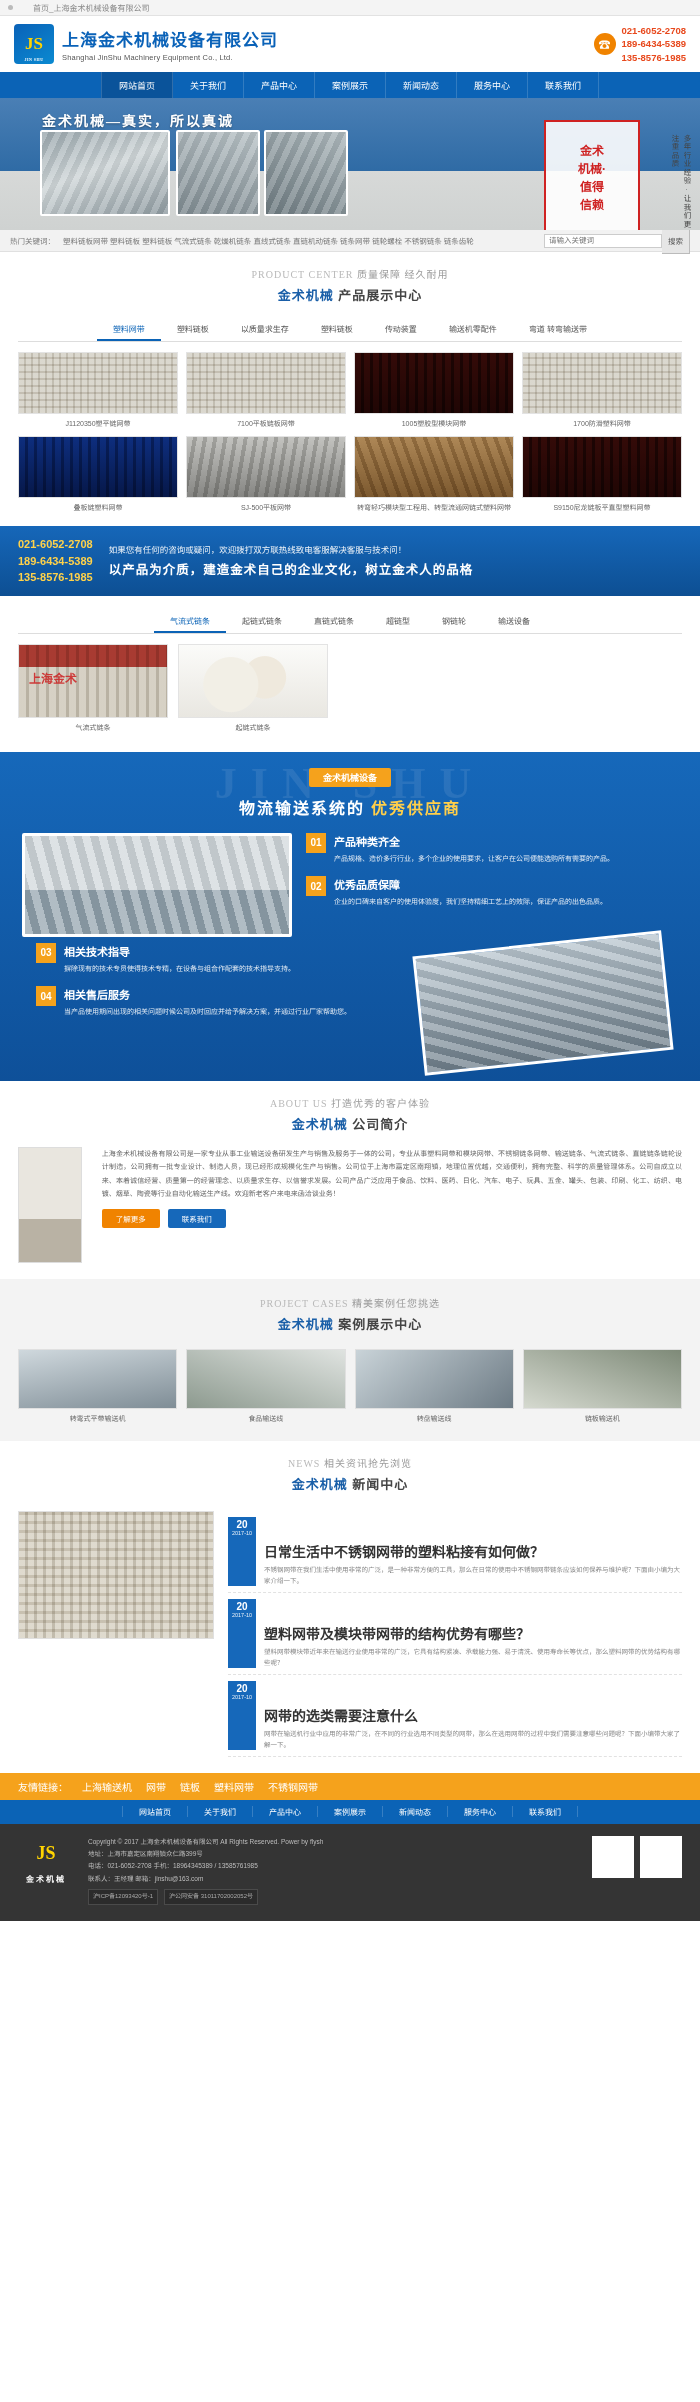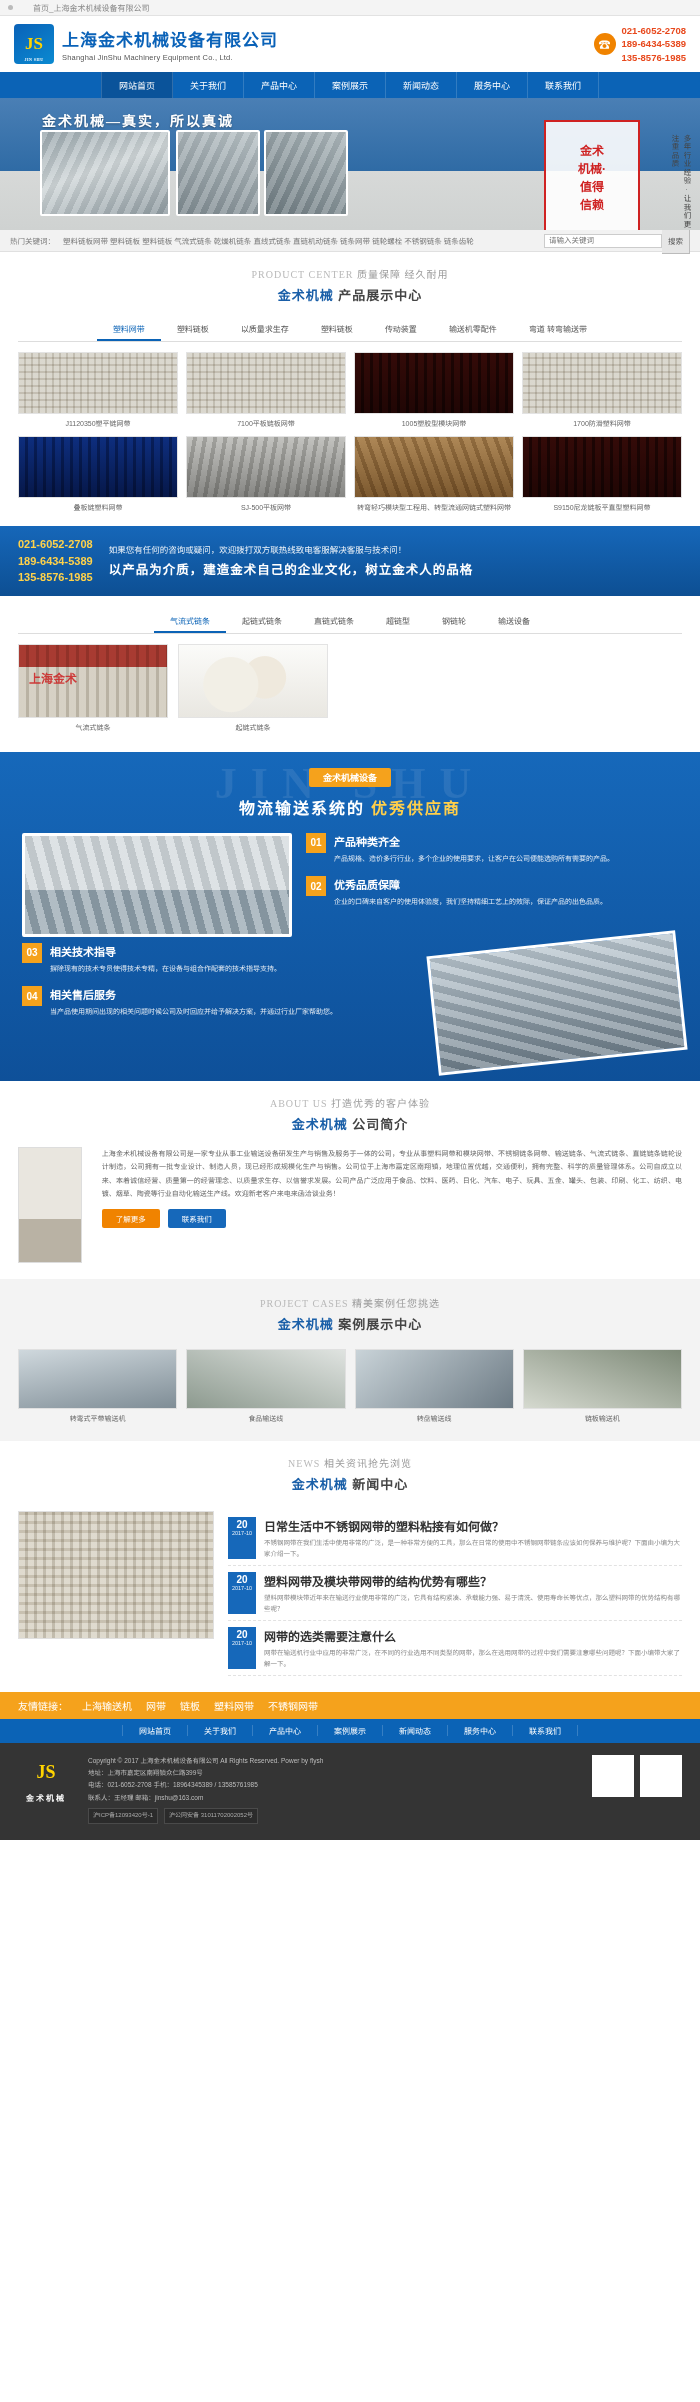--- a/index.html
+++ b/index.html
@@ -295,21 +295,21 @@
   }
   .adv-items { flex: 1; }
   .adv-item { display: flex; gap: 8px; margin-bottom: 12px; }
   .adv-item .num {
     width: 20px; height: 20px; background: #f5a21c; color: #fff;
     font-size: 10px; font-weight: bold; display: flex;
     align-items: center; justify-content: center; flex: none;
   }
   .adv-item .t { font-size: 11px; font-weight: bold; margin-bottom: 4px; }
   .adv-item .d { font-size: 7px; line-height: 1.7; opacity: .88; }
-  .adv-row2 { display: flex; gap: 14px; padding: 6px 18px 18px; align-items: flex-start; }
+  .adv-row2 { display: flex; gap: 14px; padding: 6px 32px 18px; align-items: flex-start; }
   .adv-photo2 {
     width: 250px; height: 120px; border: 3px solid #fff; transform: rotate(-6deg);
     background:
       linear-gradient(180deg,#b9c6cf,#6f7f8b),
       repeating-linear-gradient(20deg, rgba(255,255,255,.25) 0 7px, rgba(0,0,0,.08) 7px 14px);
     background-blend-mode: overlay;
   }
 
   
   .about { padding: 0 18px 16px; }
@@ -349,21 +349,21 @@
     background-blend-mode: multiply;
   }
   .news-list { flex: 1; }
   .news-item { display: flex; gap: 8px; padding: 6px 0; border-bottom: 1px dashed #e2e2e2; }
   .news-item .date {
     width: 28px; flex: none; text-align: center; background: #1668ba; color: #fff;
     padding: 2px 0;
   }
   .news-item .date .d { font-size: 10px; font-weight: bold; line-height: 1.1; }
   .news-item .date .m { font-size: 5.5px; opacity: .9; }
-  .news-item .t { font-size: 12px; color: #333; font-weight: bold; margin-bottom: 3px; }
+  .news-item .t { font-size: 14px; color: #333; font-weight: bold; margin-bottom: 3px; margin-top: 24px; }
   .news-item .s { font-size: 6.5px; color: #888; line-height: 1.7; }
 
   
   .linkbar {
     background: #f5a21c; color: #fff; font-size: 10px;
     padding: 6px 18px; display: flex; gap: 14px; align-items: center;
   }
   
   .fnav {
     background: #0b63b6; height: 24px; display: flex;

